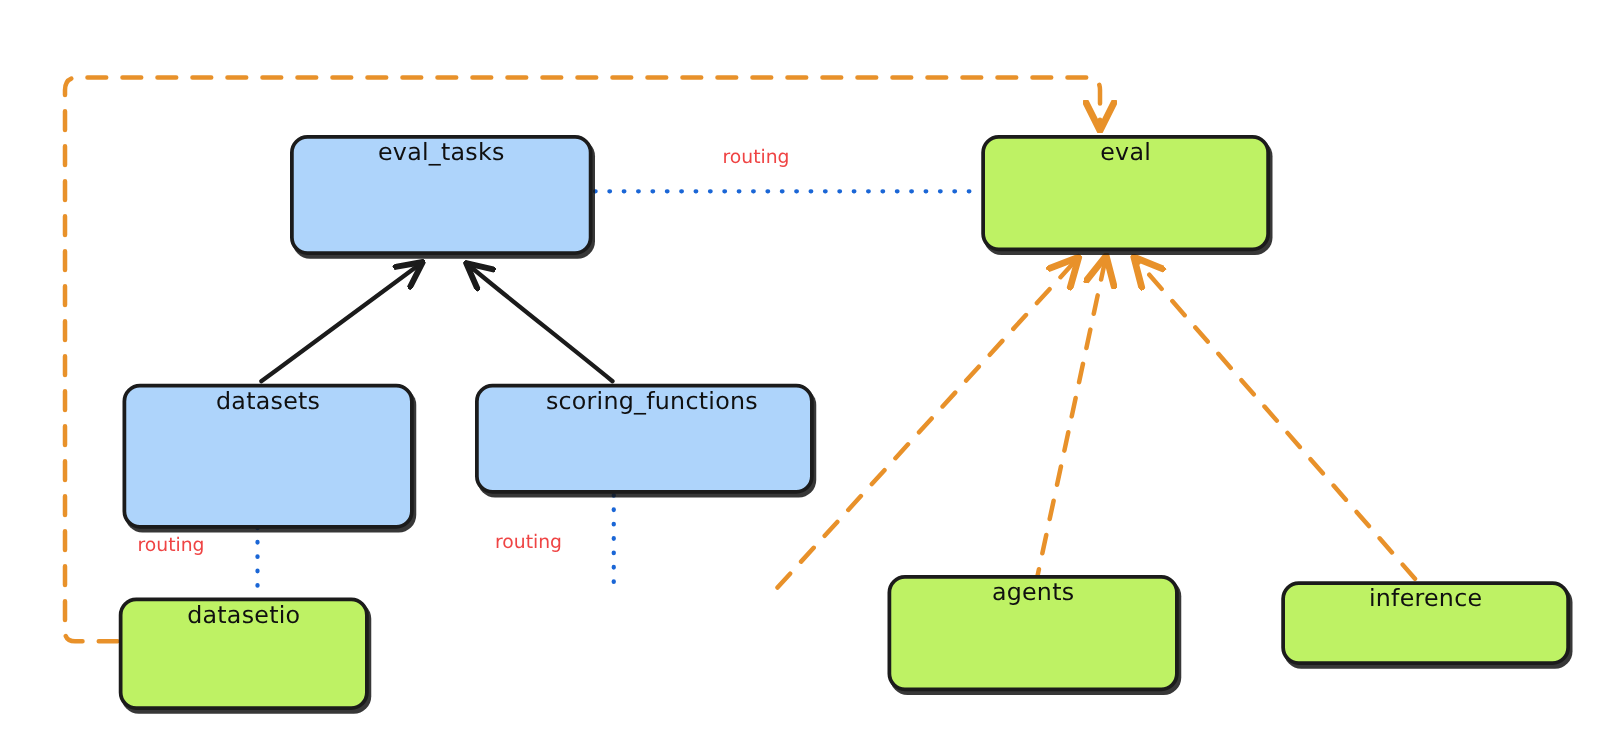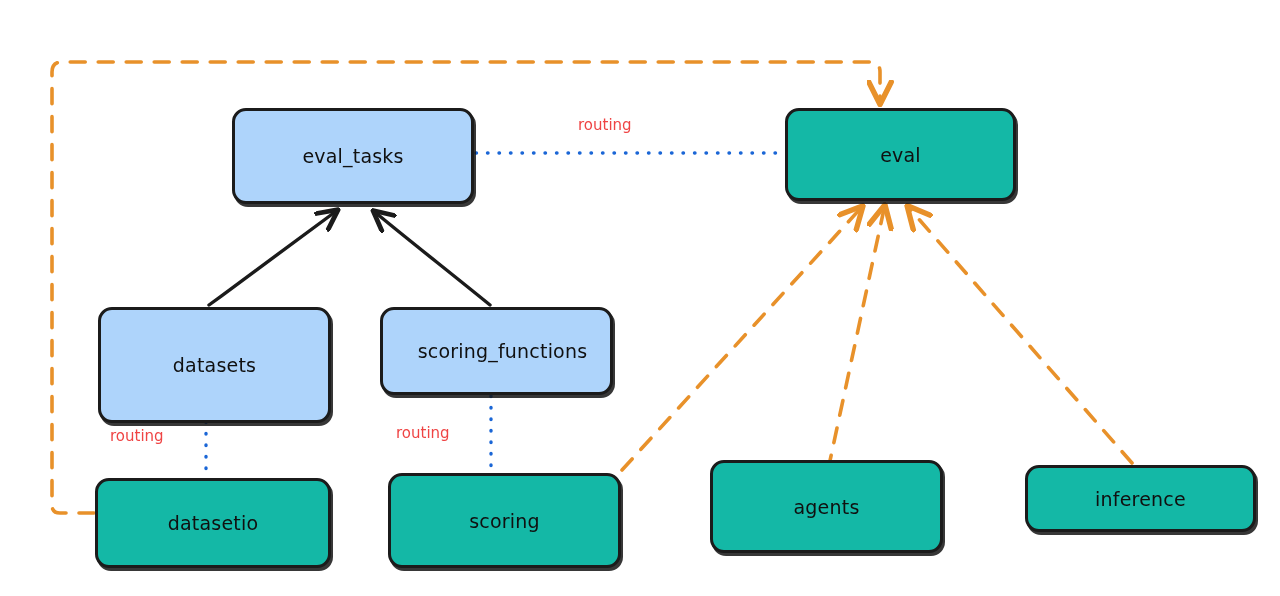--- a/index.html
+++ b/index.html
@@ -23,31 +23,31 @@
     top: 0;
     width: 1280px;
     height: 596px;
   }
   .node {
     position: absolute;
     box-sizing: border-box;
     border: 3px solid #1b1b1b;
     border-radius: 14px;
     display: flex;
-    align-items: center;
+    align-items: flex-start;
     justify-content: center;
     font-family: "DejaVu Sans", sans-serif;
     font-size: 19px;
     color: #101010;
     letter-spacing: 0.2px;
     z-index: 3;
     box-shadow: 2px 3px 0 rgba(20,20,20,0.85);
   }
   .node.blue { background: #aed4fb; }
-  .node.green { background: #14b8a6; }
+  .node.green { background: #bef264; }
   .node .label { pointer-events: none; }
   .edge-label {
     position: absolute;
     font-family: "DejaVu Sans", sans-serif;
     font-size: 15px;
     color: #ef4444;
     z-index: 4;
     white-space: nowrap;
   }
 </style>
@@ -90,31 +90,28 @@
   </div>
 
   <div class="node green" style="left:785px; top:108px; width:231px; height:93px;">
     <span class="label">eval</span>
   </div>
 
   <div class="node blue" style="left:98px; top:307px; width:233px; height:116px;">
     <span class="label">datasets</span>
   </div>
 
-  <div class="node blue" style="left:380px; top:307px; width:233px; height:88px;padding-left:12px;">
+  <div class="node blue" style="left:380px; top:307px; width:271px; height:88px;padding-left:12px;">
     <span class="label">scoring_functions</span>
   </div>
 
-  <div class="node green" style="left:95px; top:478px; width:236px; height:90px;">
+  <div class="node green" style="left:95px; top:478px; width:200px; height:90px;">
     <span class="label">datasetio</span>
   </div>
 
-  <div class="node green" style="left:388px; top:473px; width:233px; height:95px;">
-    <span class="label">scoring</span>
-  </div>
 
   <div class="node green" style="left:710px; top:460px; width:233px; height:93px;">
     <span class="label">agents</span>
   </div>
 
   <div class="node green" style="left:1025px; top:465px; width:231px; height:67px;">
     <span class="label">inference</span>
   </div>
 
   <div class="edge-label" style="left:578px; top:116px;">routing</div>

